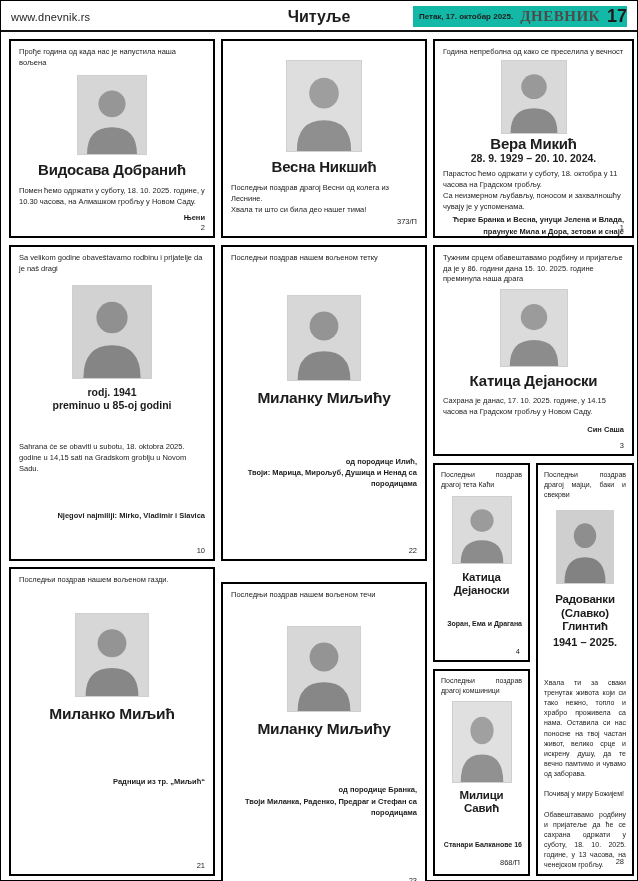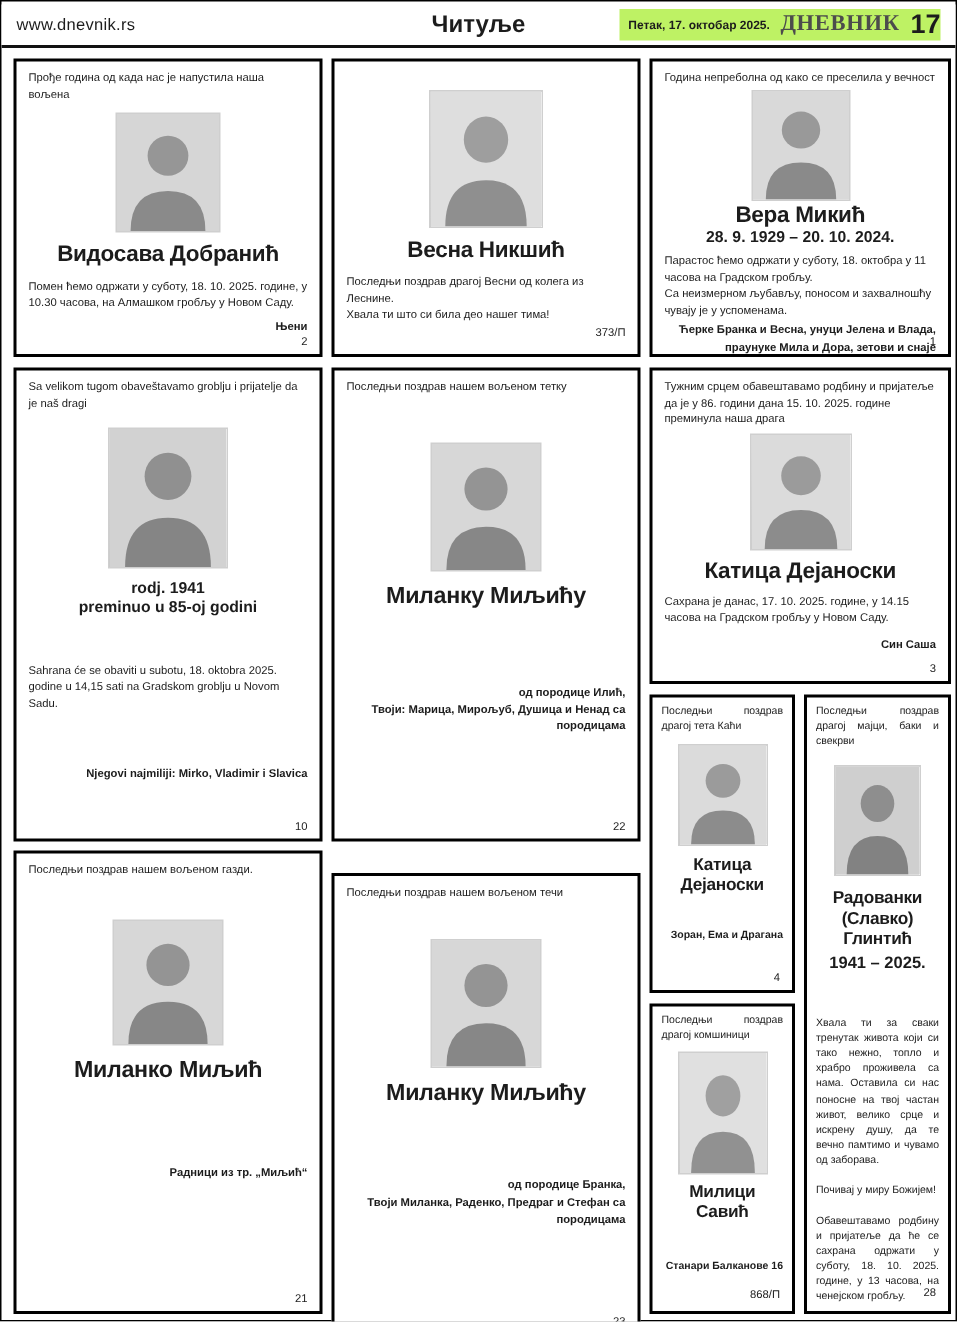--- a/index.html
+++ b/index.html
@@ -3,21 +3,21 @@
 <meta charset="utf-8">
 <style>
   html,body{margin:0;padding:0;}
   body{background:#dcdcdc;font-family:"Liberation Sans","DejaVu Sans",sans-serif;color:#1c1c1c;}
   .page{position:relative;width:638px;height:881px;margin:0 auto;background:#fff;border:1px solid #000;box-sizing:border-box;}
 
   
   .page-header{position:absolute;top:2px;left:0;right:0;height:29px;border-bottom:2px solid #111;display:flex;align-items:center;padding:0 10px;box-sizing:border-box;background:#fff;}
   .site{font-size:11px;letter-spacing:0.2px;}
   .section-title{position:absolute;left:0;right:0;text-align:center;font-size:16px;font-weight:bold;margin:0;pointer-events:none;}
-  .header-right{margin-left:auto;display:flex;align-items:center;gap:7px;z-index:1;background:#bef264;padding-left:6px;}
+  .header-right{margin-left:auto;display:flex;align-items:center;gap:7px;z-index:1;background:#14b8a6;padding-left:6px;}
   .issue-date{font-size:8px;font-weight:bold;}
   .brand{font-family:"Liberation Serif","DejaVu Serif",serif;font-weight:bold;font-size:15px;color:#4c4c4c;letter-spacing:0.5px;}
   .pagenum{font-size:18px;font-weight:bold;}
 
   
   .card{position:absolute;border:2px solid #000;box-sizing:border-box;background:#fff;display:flex;flex-direction:column;padding:6px 8px;overflow:hidden;}
   .intro{margin:0;font-size:7.5px;line-height:1.4;}
   .photo{background:linear-gradient(180deg,#e3e3e3,#c2c2c2);flex:none;box-shadow:0 0 0 1px #cfcfcf;}
   .photo svg{display:block;width:100%;height:100%;}
   .name{margin:3px 0 0;text-align:center;font-size:15px;font-weight:bold;letter-spacing:-0.2px;white-space:pre-line;line-height:1.15;}
@@ -92,21 +92,21 @@
     <h2 class="name" style="margin-top:0">Вера Микић</h2>
     <p class="dates" style="margin-top:0">28. 9. 1929 – 20. 10. 2024.</p>
     <p class="body" style="margin-top:4px">Парастос ћемо одржати у суботу, 18. октобра у 11 часова на Градском гробљу.
 Са неизмерном љубављу, поносом и захвалношћу чувају је у успоменама.</p>
     <p class="sig" style="margin-top:2px">Ћерке Бранка и Весна, унуци Јелена и Влада,
 праунуке Мила и Дора, зетови и снаје</p>
     <span class="ref">1</span>
   </article>
 
   <article class="card" style="left:8px;top:244px;width:206px;height:316px">
-    <p class="intro">Sa velikom tugom obaveštavamo groblju i prijatelje da je naš dragi</p>
+    <p class="intro">Sa velikom godine obaveštavamo rodbinu i prijatelje da je naš dragi</p>
     <div class="photo" style="width:78px;height:92px;margin:12px auto 6px">
       <svg viewBox="0 0 60 70" preserveAspectRatio="none">
           <rect width="60" height="70" fill="#d2d2d2"></rect>
           <circle cx="30" cy="24" r="12" fill="#909090"></circle>
           <path d="M8 70 Q8 45 30 45 Q52 45 52 70 Z" fill="#858585"></path>
         </svg>
     </div>
     <p class="dates">rodj. 1941
 preminuo u 85-oj godini</p>
     <p class="body" style="margin-top:30px">Sahrana će se obaviti u subotu, 18. oktobra 2025. godine u 14,15 sati na Gradskom groblju u Novom Sadu.</p>

